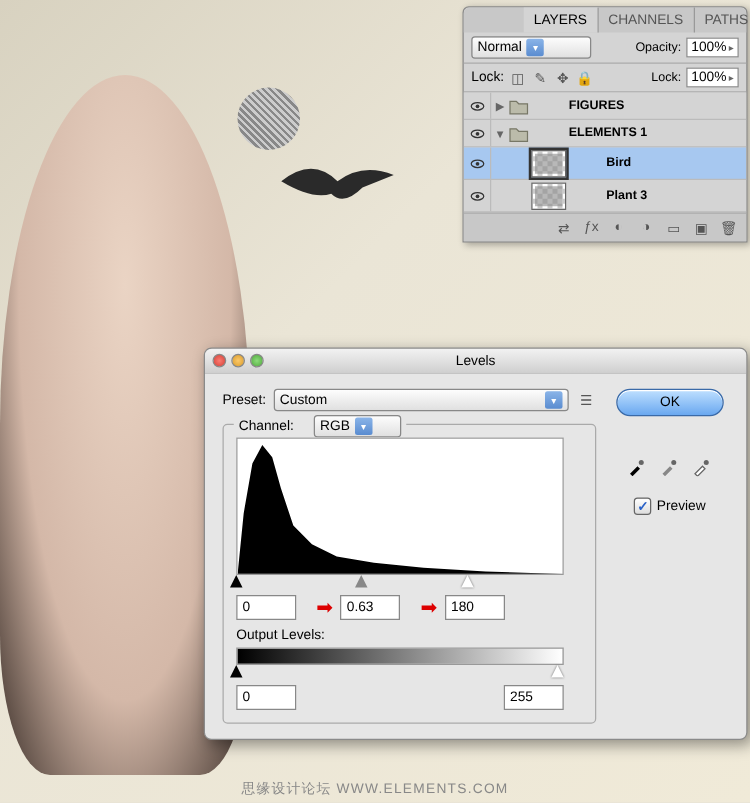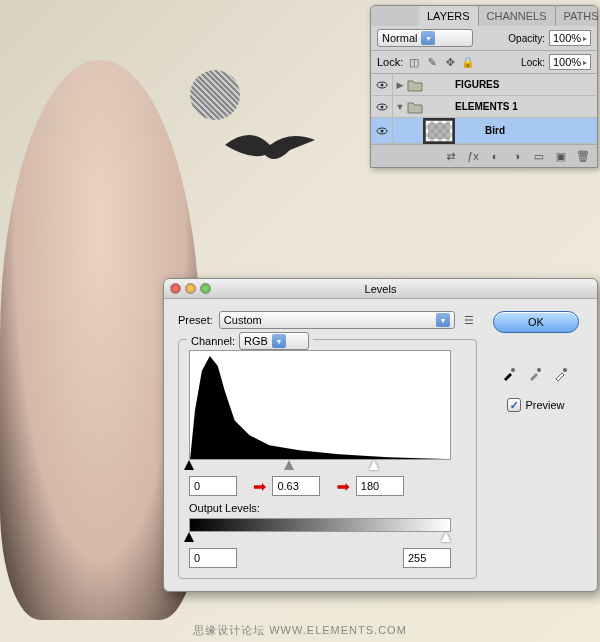--- a/index.html
+++ b/index.html
@@ -46,21 +46,21 @@
 .traffic{position:absolute;left:6px;display:flex;gap:4px;}
 .tl{width:11px;height:11px;border-radius:50%;border:1px solid #888;}
 .tl.r{background:radial-gradient(#fc7b72,#d24036);} .tl.y{background:radial-gradient(#fcc96a,#d89a2a);} .tl.g{background:radial-gradient(#8cdc7a,#4fa83c);}
 .dialog-body{padding:12px 14px;display:flex;gap:12px;}
 .left-col{flex:1;}
 .right-col{width:94px;display:flex;flex-direction:column;gap:7px;align-items:center;}
 .preset-row{display:flex;align-items:center;gap:6px;margin-bottom:10px;}
 .preset-select{flex:1;}
 .menu-icon{width:16px;height:16px;display:flex;align-items:center;justify-content:center;color:#555;}
 .fieldset{border:1px solid #aaa;border-radius:4px;padding:10px;margin-top:4px;position:relative;}
-.fieldset-label{position:absolute;top:-8px;left:8px;background:#e6e6e6;padding:0 4px;display:flex;align-items:center;gap:4px;}
+.fieldset-label{position:absolute;top:-8px;left:8px;background:#e6e6e6;padding:0 4px;display:flex;align-items:center;gap:16px;}
 .input-label{margin:6px 0 4px;}
 .histogram{width:262px;height:110px;background:#fff;border:1px solid #999;position:relative;overflow:hidden;}
 .histo-svg{position:absolute;inset:0;}
 .slider-track{width:262px;height:12px;position:relative;margin-bottom:4px;}
 .tri{position:absolute;top:0;width:0;height:0;border-left:5px solid transparent;border-right:5px solid transparent;}
 .tri.black{border-bottom:10px solid #000;}
 .tri.gray{border-bottom:10px solid #888;}
 .tri.white{border-bottom:10px solid #fff;filter:drop-shadow(0 0 1px #666);}
 .value-row{display:flex;align-items:center;gap:4px;}
 .num-input{width:48px;height:20px;border:1px solid #888;background:#fff;padding:2px 4px;text-align:left;}
@@ -151,20 +151,34 @@
             <circle cx="6" cy="6" r="1.5" fill="#333"></circle>
           </svg>
         </div>
       <span class="indent"></span>
         <span class="indent"></span>
       <div class="thumb selected">
           <div class="thumb-inner"></div>
         </div>
       <span class="layer-name">Bird</span>
     </div>
+    <div class="layer-row">
+      <div class="eye">
+          <svg viewBox="0 0 12 12">
+            <ellipse cx="6" cy="6" rx="5" ry="3" fill="none" stroke="#333"></ellipse>
+            <circle cx="6" cy="6" r="1.5" fill="#333"></circle>
+          </svg>
+        </div>
+      <span class="indent"></span>
+        <span class="indent"></span>
+      <div class="thumb">
+          <div class="thumb-inner"></div>
+        </div>
+      <span class="layer-name">Plant 3</span>
+    </div>
   </div>
   <div class="panel-footer">
     <span class="footer-btn">⇄</span>
     <span class="footer-btn">ƒx</span>
     <span class="footer-btn">◐</span>
     <span class="footer-btn">◑</span>
     <span class="footer-btn">▭</span>
     <span class="footer-btn">▣</span>
     <span class="footer-btn">🗑</span>
   </div>

